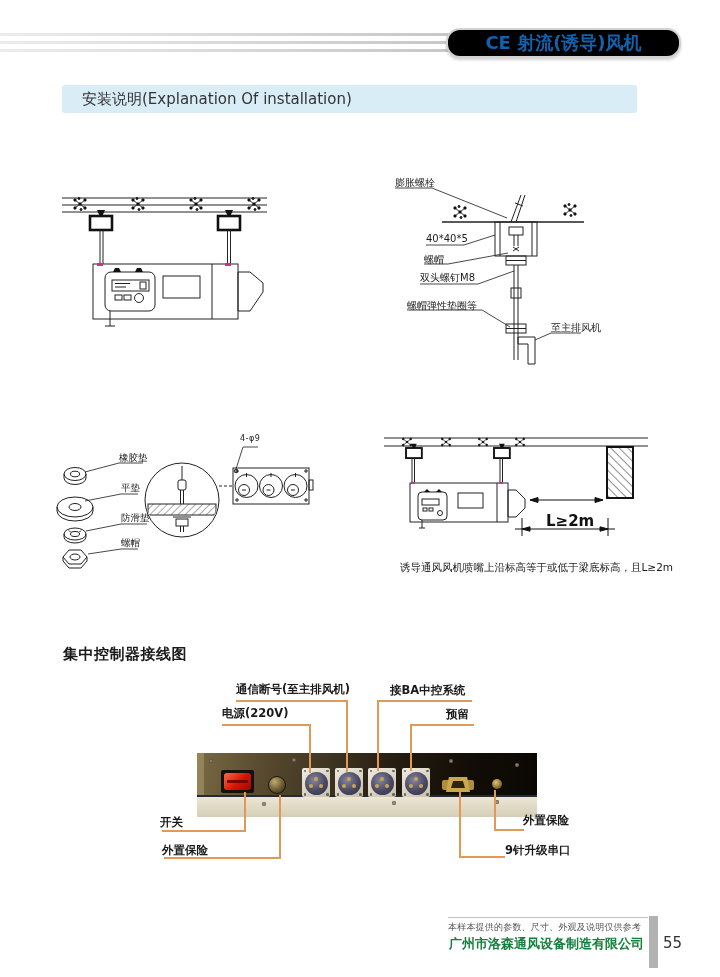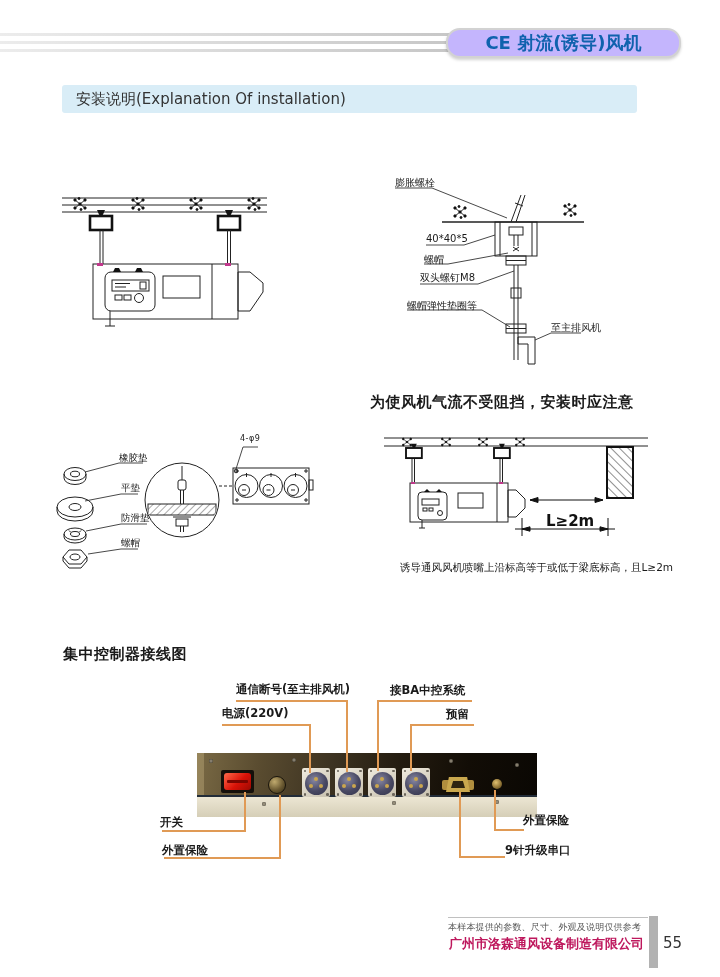--- a/index.html
+++ b/index.html
@@ -1,24 +1,24 @@
 <!DOCTYPE html>
 <html><head>
 <meta charset="utf-8">
 <style>
   html,body{margin:0;padding:0;background:#fff;}
   #page{position:relative;width:720px;height:977px;background:#fff;overflow:hidden;
         font-family:"DejaVu Sans","Liberation Sans",sans-serif;color:#222;}
   .hline{position:absolute;left:0;height:2.5px;width:450px;
          background:linear-gradient(90deg,#ececec,#c7c7c7);}
-  .badge{position:absolute;left:446px;top:28px;width:231px;height:26px;background:#c4b5fd;
+  .badge{position:absolute;left:446px;top:28px;width:231px;height:26px;background:#000000;
          border:2px solid #d2d2d2;border-radius:14px;box-shadow:0 2px 3px rgba(0,0,0,.18);
          text-align:center;line-height:26px;font-size:18px;font-weight:bold;color:#1062ae;}
   .secbar{position:absolute;left:62px;top:85px;width:575px;height:28px;background:#d9edf7;
-          border-radius:3px;font-size:15px;color:#333;line-height:28px;padding-left:14px;
+          border-radius:3px;font-size:15px;color:#333;line-height:28px;padding-left:20px;
           box-sizing:border-box;}
   .stitle{position:absolute;font-size:15px;font-weight:bold;color:#1a1a1a;letter-spacing:.5px;white-space:nowrap;}
   .dlabel{position:absolute;font-size:10px;color:#1a1a1a;white-space:nowrap;}
   .dlabel-sm{position:absolute;font-size:9.5px;color:#1a1a1a;white-space:nowrap;}
   .dlabel-xs{position:absolute;font-size:8px;color:#1a1a1a;white-space:nowrap;letter-spacing:.5px;}
   .clabel{position:absolute;font-size:11.5px;font-weight:bold;color:#1a1a1a;white-space:nowrap;z-index:3;}
   .lead{position:absolute;z-index:2;}
   .caption{position:absolute;font-size:10.5px;color:#1a1a1a;white-space:nowrap;margin-left:8px;}
   .dim{position:absolute;font-size:15px;font-weight:bold;color:#111;white-space:nowrap;}
   svg{position:absolute;overflow:visible;}
@@ -44,21 +44,21 @@
   .dsub .body{position:absolute;left:4px;top:0;width:24px;height:15px;background:#c9a84e;
        clip-path:polygon(12% 0,88% 0,100% 100%,0 100%);}
   .dsub .slot{position:absolute;left:9px;top:4px;width:14px;height:7px;background:#2e2410;
        clip-path:polygon(15% 0,85% 0,100% 100%,0 100%);}
   .ant{position:absolute;left:295px;top:26px;width:10px;height:10px;border-radius:50%;
        background:radial-gradient(circle at 40% 35%,#e0c070,#8a6f33 60%,#4a3a18);}
   .pscr{position:absolute;width:4px;height:4px;border-radius:50%;background:#8a8272;box-shadow:inset 0 0 1px #000;}
   
   .f-line{position:absolute;left:448px;top:917px;width:200px;height:1px;background:#c0c0c0;}
   .f-disc{position:absolute;left:448px;top:921px;font-size:9px;color:#555;white-space:nowrap;letter-spacing:.2px;}
-  .f-co{position:absolute;left:449px;top:935px;font-size:13px;font-weight:bold;color:#be185d;white-space:nowrap;}
+  .f-co{position:absolute;left:449px;top:935px;font-size:13px;font-weight:bold;color:#15803d;white-space:nowrap;}
   .f-bar{position:absolute;left:649px;top:916px;width:9px;height:52px;background:#b2b2b2;}
   .f-num{position:absolute;left:663px;top:934px;font-size:15px;color:#333;}
 </style>
 </head>
 <body>
 
 <div id="page">
 
   <div class="hline" style="top:33px"></div>
   <div class="hline" style="top:41px"></div>
@@ -236,21 +236,20 @@
       <polyline points="86,121 69,121 36,126"></polyline>
       <polyline points="206,19 191,19 184,41"></polyline>
     </g>
   </svg>
   <div class="dlabel-sm" style="left:119px;top:452px">橡胶垫</div>
   <div class="dlabel-sm" style="left:121px;top:482px">平垫</div>
   <div class="dlabel-sm" style="left:121px;top:512px">防滑垫</div>
   <div class="dlabel-sm" style="left:121px;top:537px">螺帽</div>
   <div class="dlabel-xs" style="left:240px;top:434px">4-φ9</div>
 
-  <div class="stitle" style="left:370px;top:393px">为使风机气流不受阻挡，安装时应注意</div>
 
   <svg style="left:382px;top:432px" width="270" height="112" viewBox="0 0 270 112">
     <defs>
       <g id="st4" stroke="#111" stroke-width=".9" fill="#111">
         <path d="M-5,4 L5,-4 M-5,-4 L5,4" fill="none"></path>
         <circle cx="-5" cy="-4" r="1.2"></circle>
           <circle cx="5" cy="4" r="1.2"></circle>
         <circle cx="-5" cy="4" r="1.2"></circle>
           <circle cx="5" cy="-4" r="1.2"></circle>
         <circle cx="0" cy="0" r="1.2"></circle>

